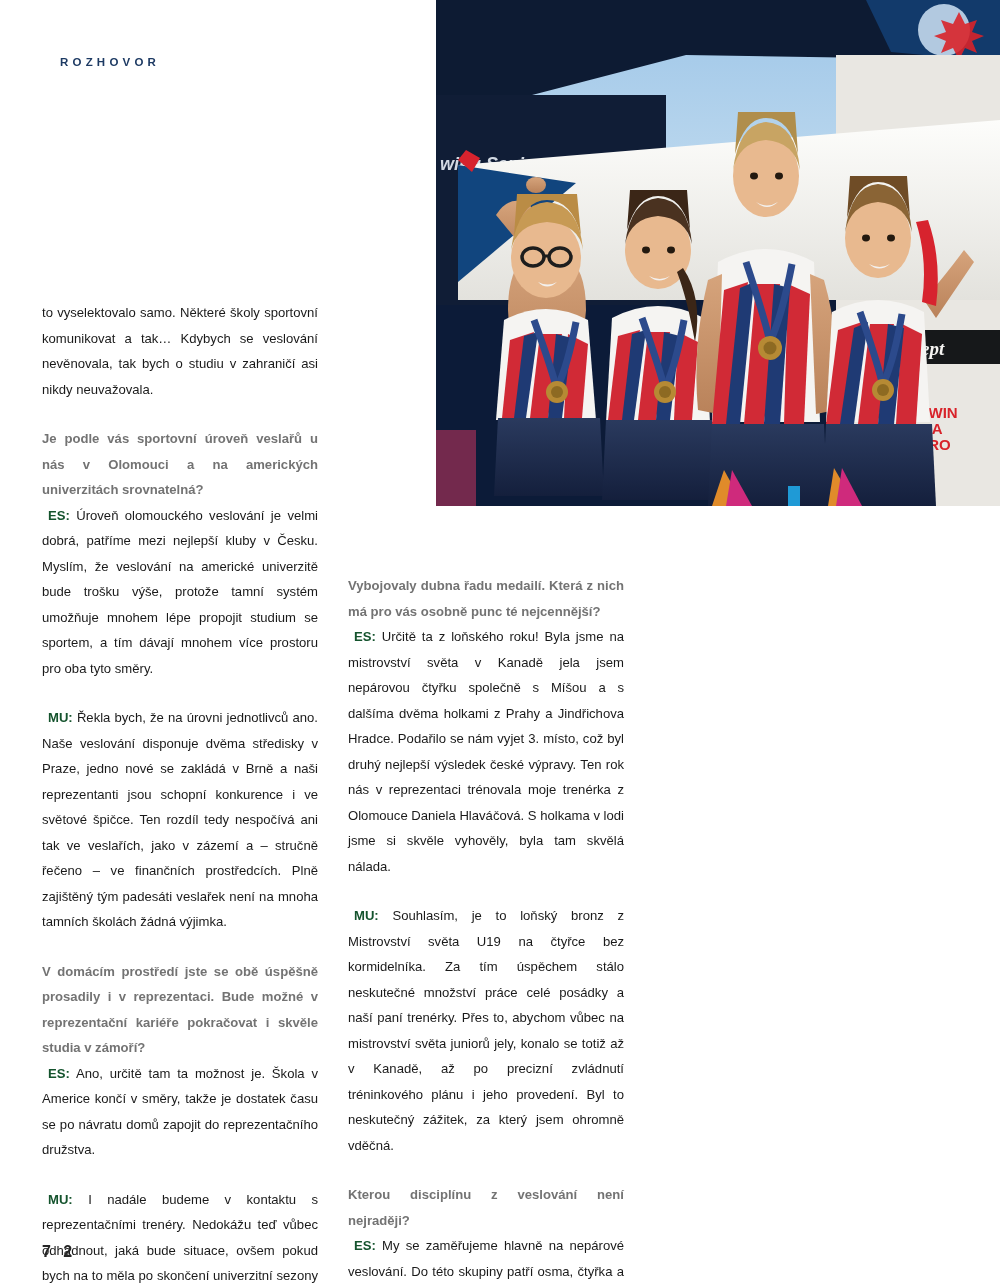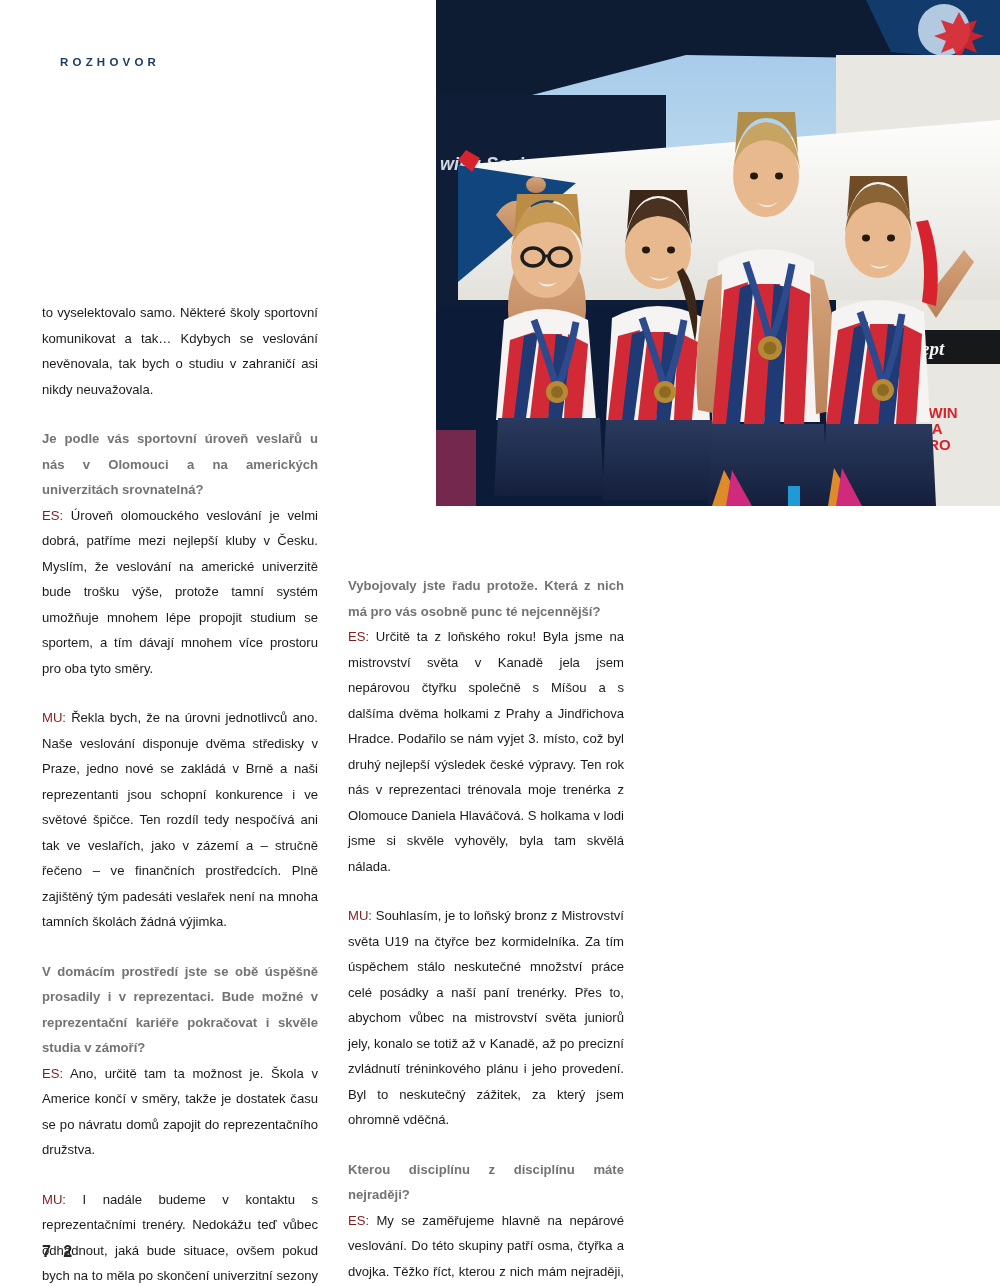--- a/index.html
+++ b/index.html
@@ -54,21 +54,21 @@
 
   .para { margin: 0 0 24px 0; }
   .para:last-child { margin-bottom: 0; }
 
   .q {
     font-weight: 700;
     color: #737373;
     text-align: justify;
     margin: 0;
   }
-  .spk { font-weight: 400; color: #7f1d1d; }
+  .spk { font-weight: 700; color: #14532d; margin-left: 6px; }
 
   
   .folio {
     position: absolute;
     left: 42px;
     top: 1243px;
     font-size: 16px;
     font-weight: 700;
     letter-spacing: 4px;
     color: #262626;
@@ -273,28 +273,28 @@
     <span class="spk">ES:</span><span> Ano, určitě tam ta možnost je. Škola v Americe končí v směry, takže je dostatek času se po návratu domů zapojit do reprezentačního družstva.</span>
   </p>
 
   <p class="para">
     <span class="spk">MU:</span><span> I nadále budeme v kontaktu s reprezentačními trenéry. Nedokážu teď vůbec odhadnout, jaká bude situace, ovšem pokud bych na to měla po skončení univerzitní sezony začátkem června formu a společně s trenéry bychom to uznali za dobrý krok, je možnost připojit se na druhou část reprezentační sezony, která jinak začíná už koncem dubna.</span>
   </p>
 </div>
 
 <div class="col col-right">
 
-  <p class="q">Vybojovaly jste řadu protože. Která z nich má pro vás osobně punc té nejcennější?</p>
+  <p class="q">Vybojovaly dubna řadu medailí. Která z nich má pro vás osobně punc té nejcennější?</p>
   <p class="para">
     <span class="spk">ES:</span><span> Určitě ta z loňského roku! Byla jsme na mistrovství světa v Kanadě jela jsem nepárovou čtyřku společně s Míšou a s dalšíma dvěma holkami z Prahy a Jindřichova Hradce. Podařilo se nám vyjet 3. místo, což byl druhý nejlepší výsledek české výpravy. Ten rok nás v reprezentaci trénovala moje trenérka z Olomouce Daniela Hlaváčová. S holkama v lodi jsme si skvěle vyhověly, byla tam skvělá nálada.</span>
   </p>
 
   <p class="para">
     <span class="spk">MU:</span><span> Souhlasím, je to loňský bronz z Mistrovství světa U19 na čtyřce bez kormidelníka. Za tím úspěchem stálo neskutečné množství práce celé posádky a naší paní trenérky. Přes to, abychom vůbec na mistrovství světa juniorů jely, konalo se totiž až v Kanadě, až po precizní zvládnutí tréninkového plánu i jeho provedení. Byl to neskutečný zážitek, za který jsem ohromně vděčná.</span>
   </p>
 
-  <p class="q">Kterou disciplínu z disciplínu máte nejraději?</p>
+  <p class="q">Kterou disciplínu z veslování není nejraději?</p>
   <p class="para">
     <span class="spk">ES:</span><span> My se zaměřujeme hlavně na nepárové veslování. Do této skupiny patří osma, čtyřka a dvojka. Těžko říct, kterou z nich mám nejraději, z každé té lodi má člověk trošku jiný požitek.</span>
   </p>
 </div>
 
 <div class="folio">7 2</div>
 
 </body></html>

